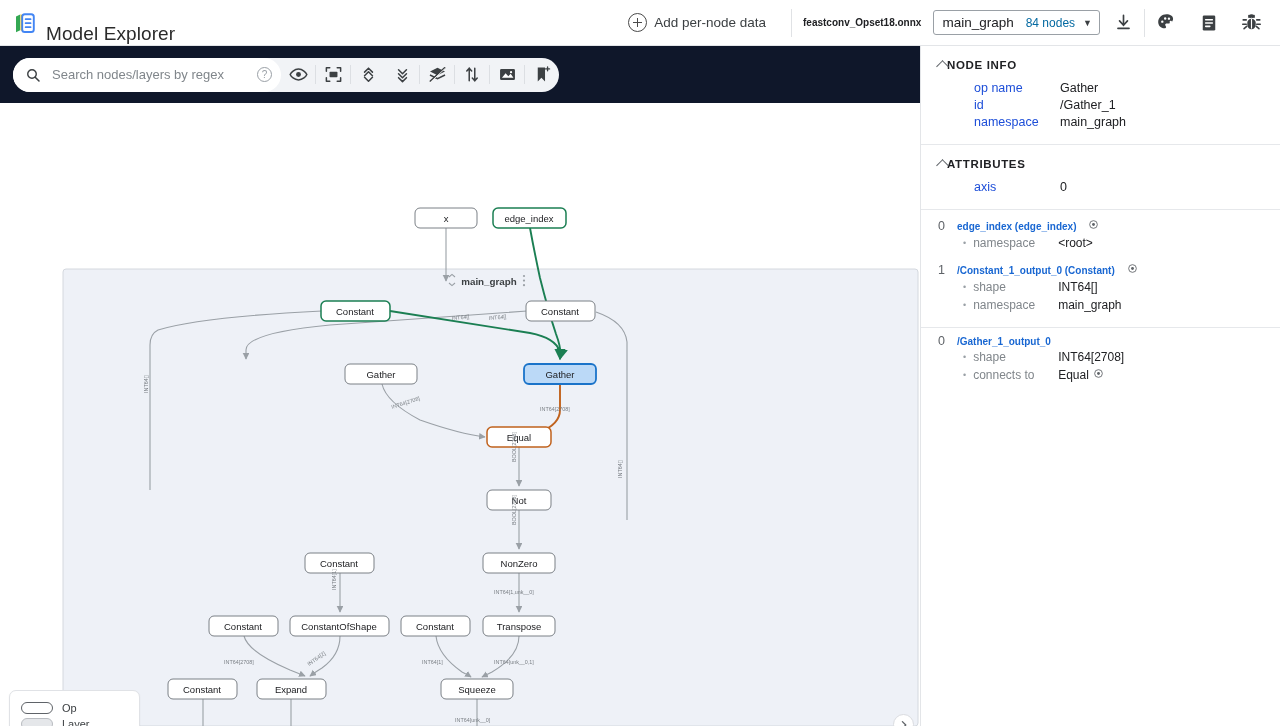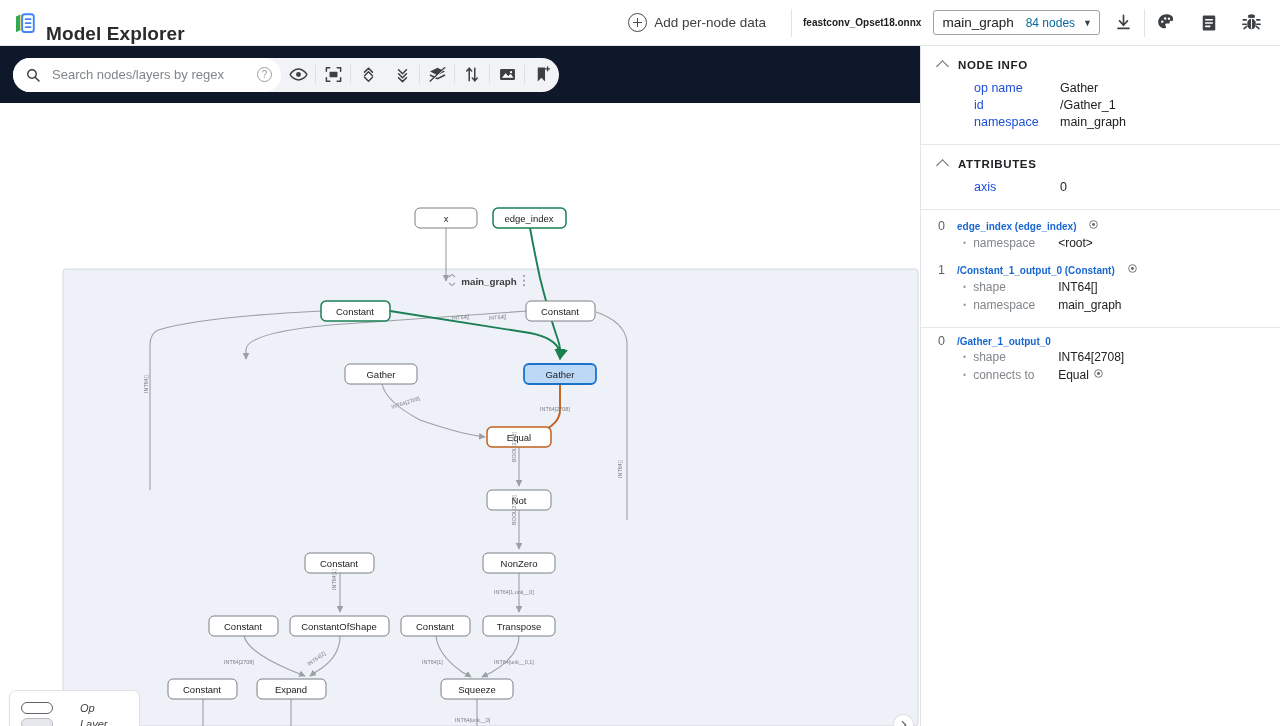--- a/index.html
+++ b/index.html
@@ -15,21 +15,21 @@
   
   .topbar {
     position: absolute; top: 0; left: 0;
     width: 1280px; height: 46px;
     background: #fff;
     border-bottom: 1px solid #e3e5e8;
     display: flex; align-items: center;
   }
   .brand { display: flex; align-items: center; gap: 9px; padding-left: 13px; }
   .logo { width: 24px; height: 24px; position: relative; }
-  .app-title { font-size: 19px; font-weight: 700; color: #2b2b2b; letter-spacing: .1px; margin-top: 22px; }
+  .app-title { font-size: 19px; font-weight: 400; color: #2b2b2b; letter-spacing: .1px; margin-top: 22px; }
 
   .topbar-right {
     margin-left: auto; display: flex; align-items: center; height: 100%;
   }
   .add-data {
     display: flex; align-items: center; gap: 7px;
     font-size: 13.5px; color: #3c4043; cursor: pointer;
     padding: 0 14px 0 0;
   }
   .circle-plus {
@@ -113,33 +113,33 @@
   }
 
   
   .legend {
     position: absolute; left: 9px; top: 587px;
     width: 131px; height: 136px;
     background: #fff; border: 1px solid #e0e2e6; border-radius: 7px;
     padding: 9px 10px 8px 11px; z-index: 20;
     box-shadow: 0 1px 2px rgba(0,0,0,.06);
   }
-  .legend-row { display: flex; align-items: center; gap: 27px; height: 16px; font-style: italic; }
+  .legend-row { display: flex; align-items: center; gap: 9px; height: 16px; }
   .sw { width: 32px; height: 12px; border-radius: 6px; flex: none; }
   .legend-label { font-size: 11px; color: #3c4043; }
 
   
   .rpanel {
     position: absolute; top: 46px; right: 0;
     width: 360px; height: 680px;
     background: #fff; border-left: 1px solid #e3e5e8;
     overflow: hidden;
   }
   .sect-head {
-    display: flex; align-items: flex-end; gap: 11px;
+    display: flex; align-items: flex-end; 
     padding: 13px 0 9px 17px; cursor: pointer;
   }
   .chev-up {
     width: 9px; height: 9px; border-left: 1.6px solid #5f6368;
     border-top: 1.6px solid #5f6368; transform: rotate(45deg);
     margin-top: 3px; flex: none;
   }
   .sect-title {
     font-size: 11.5px; font-weight: bold; color: #202124; letter-spacing: .65px;
   }

